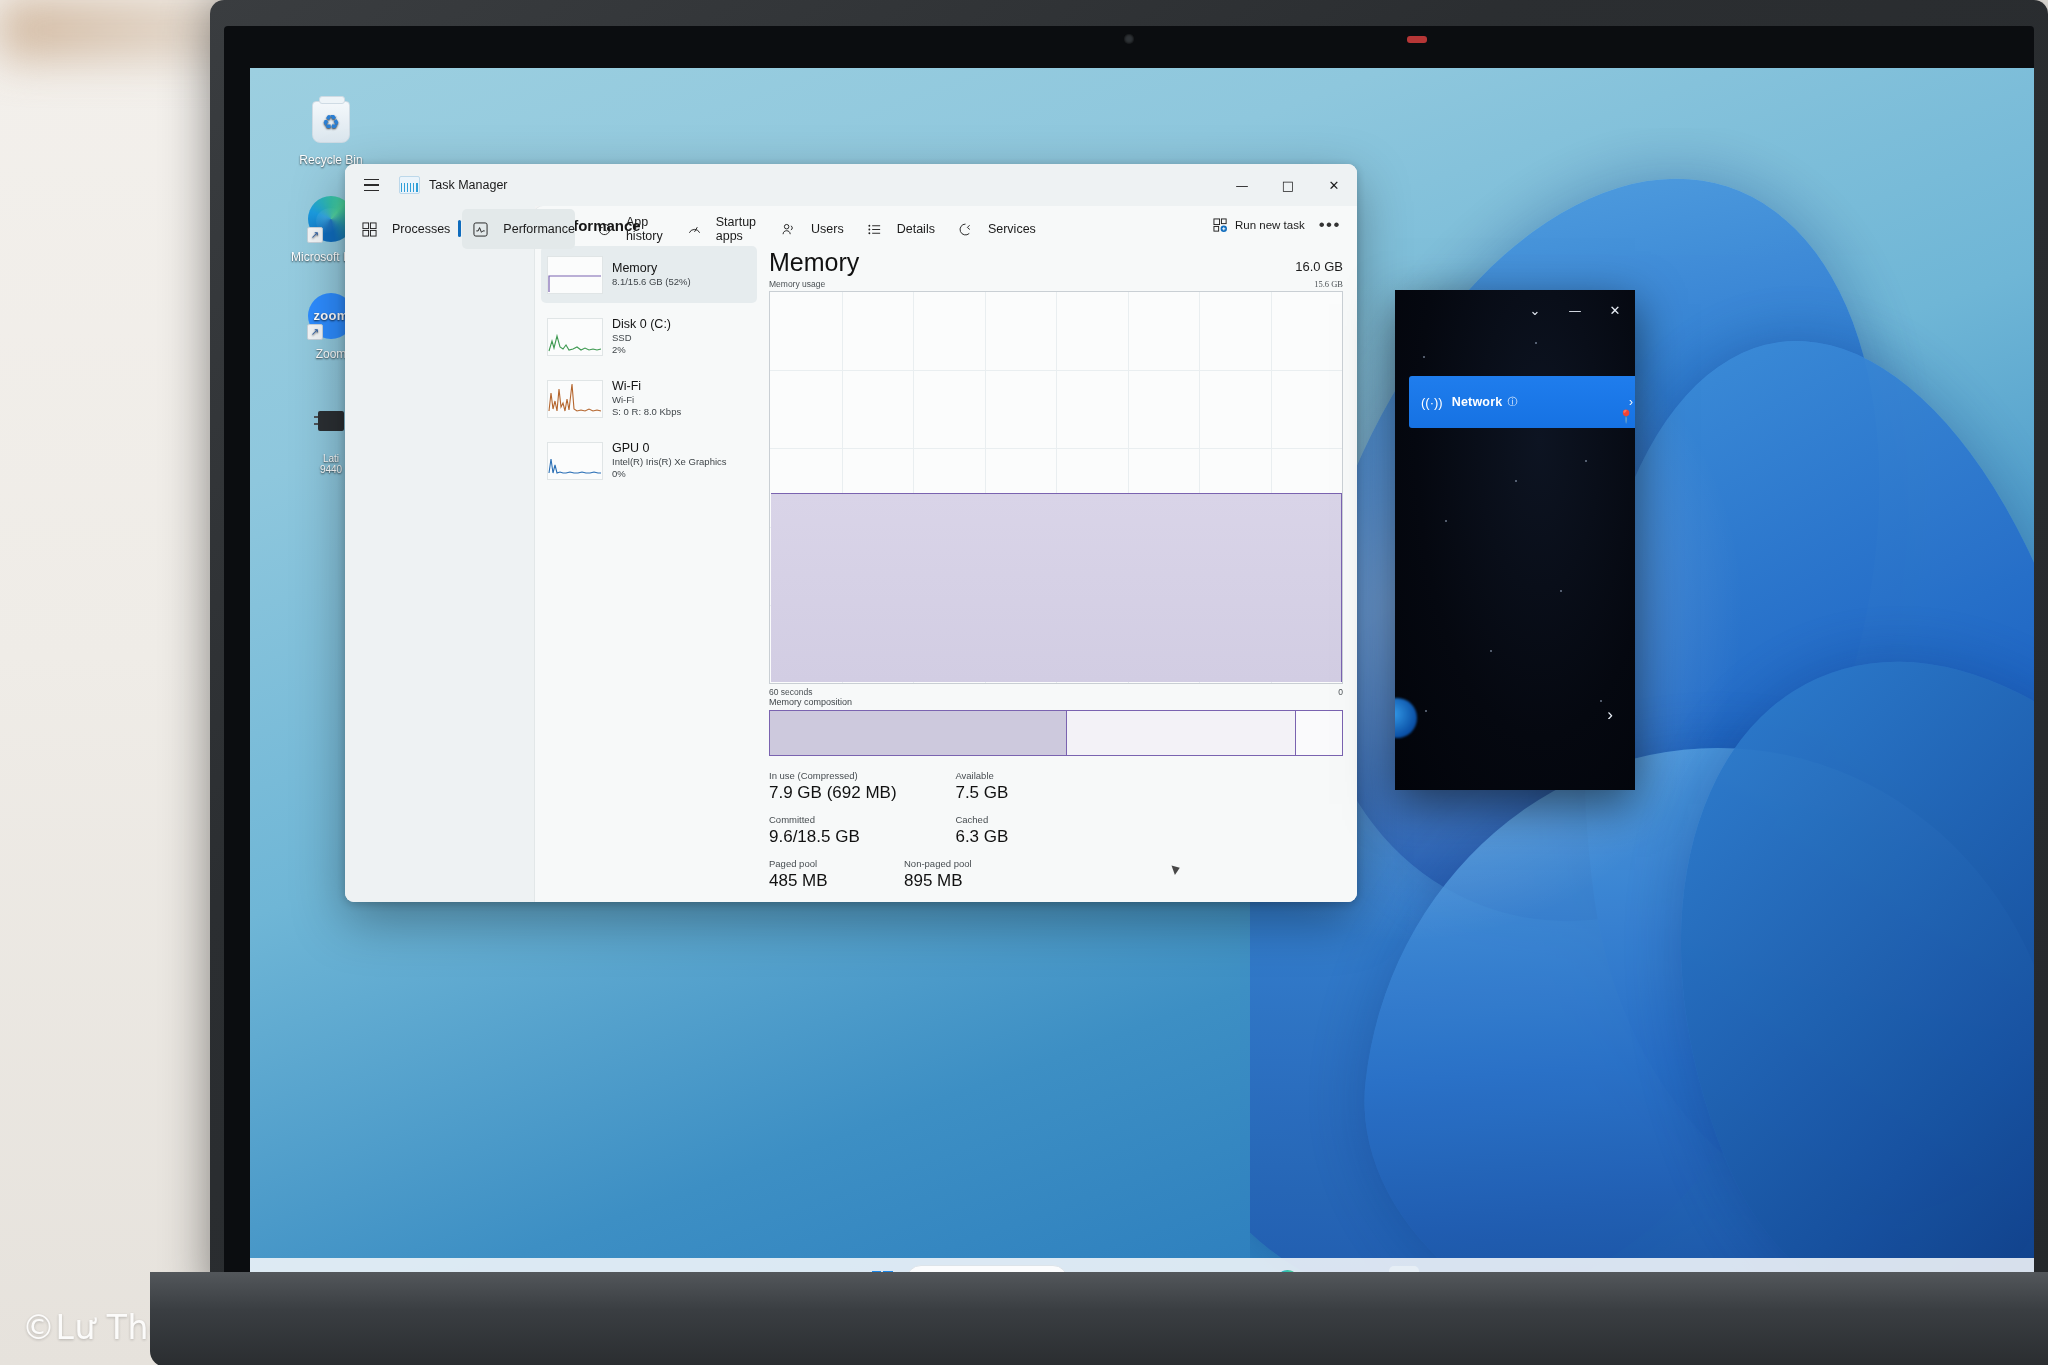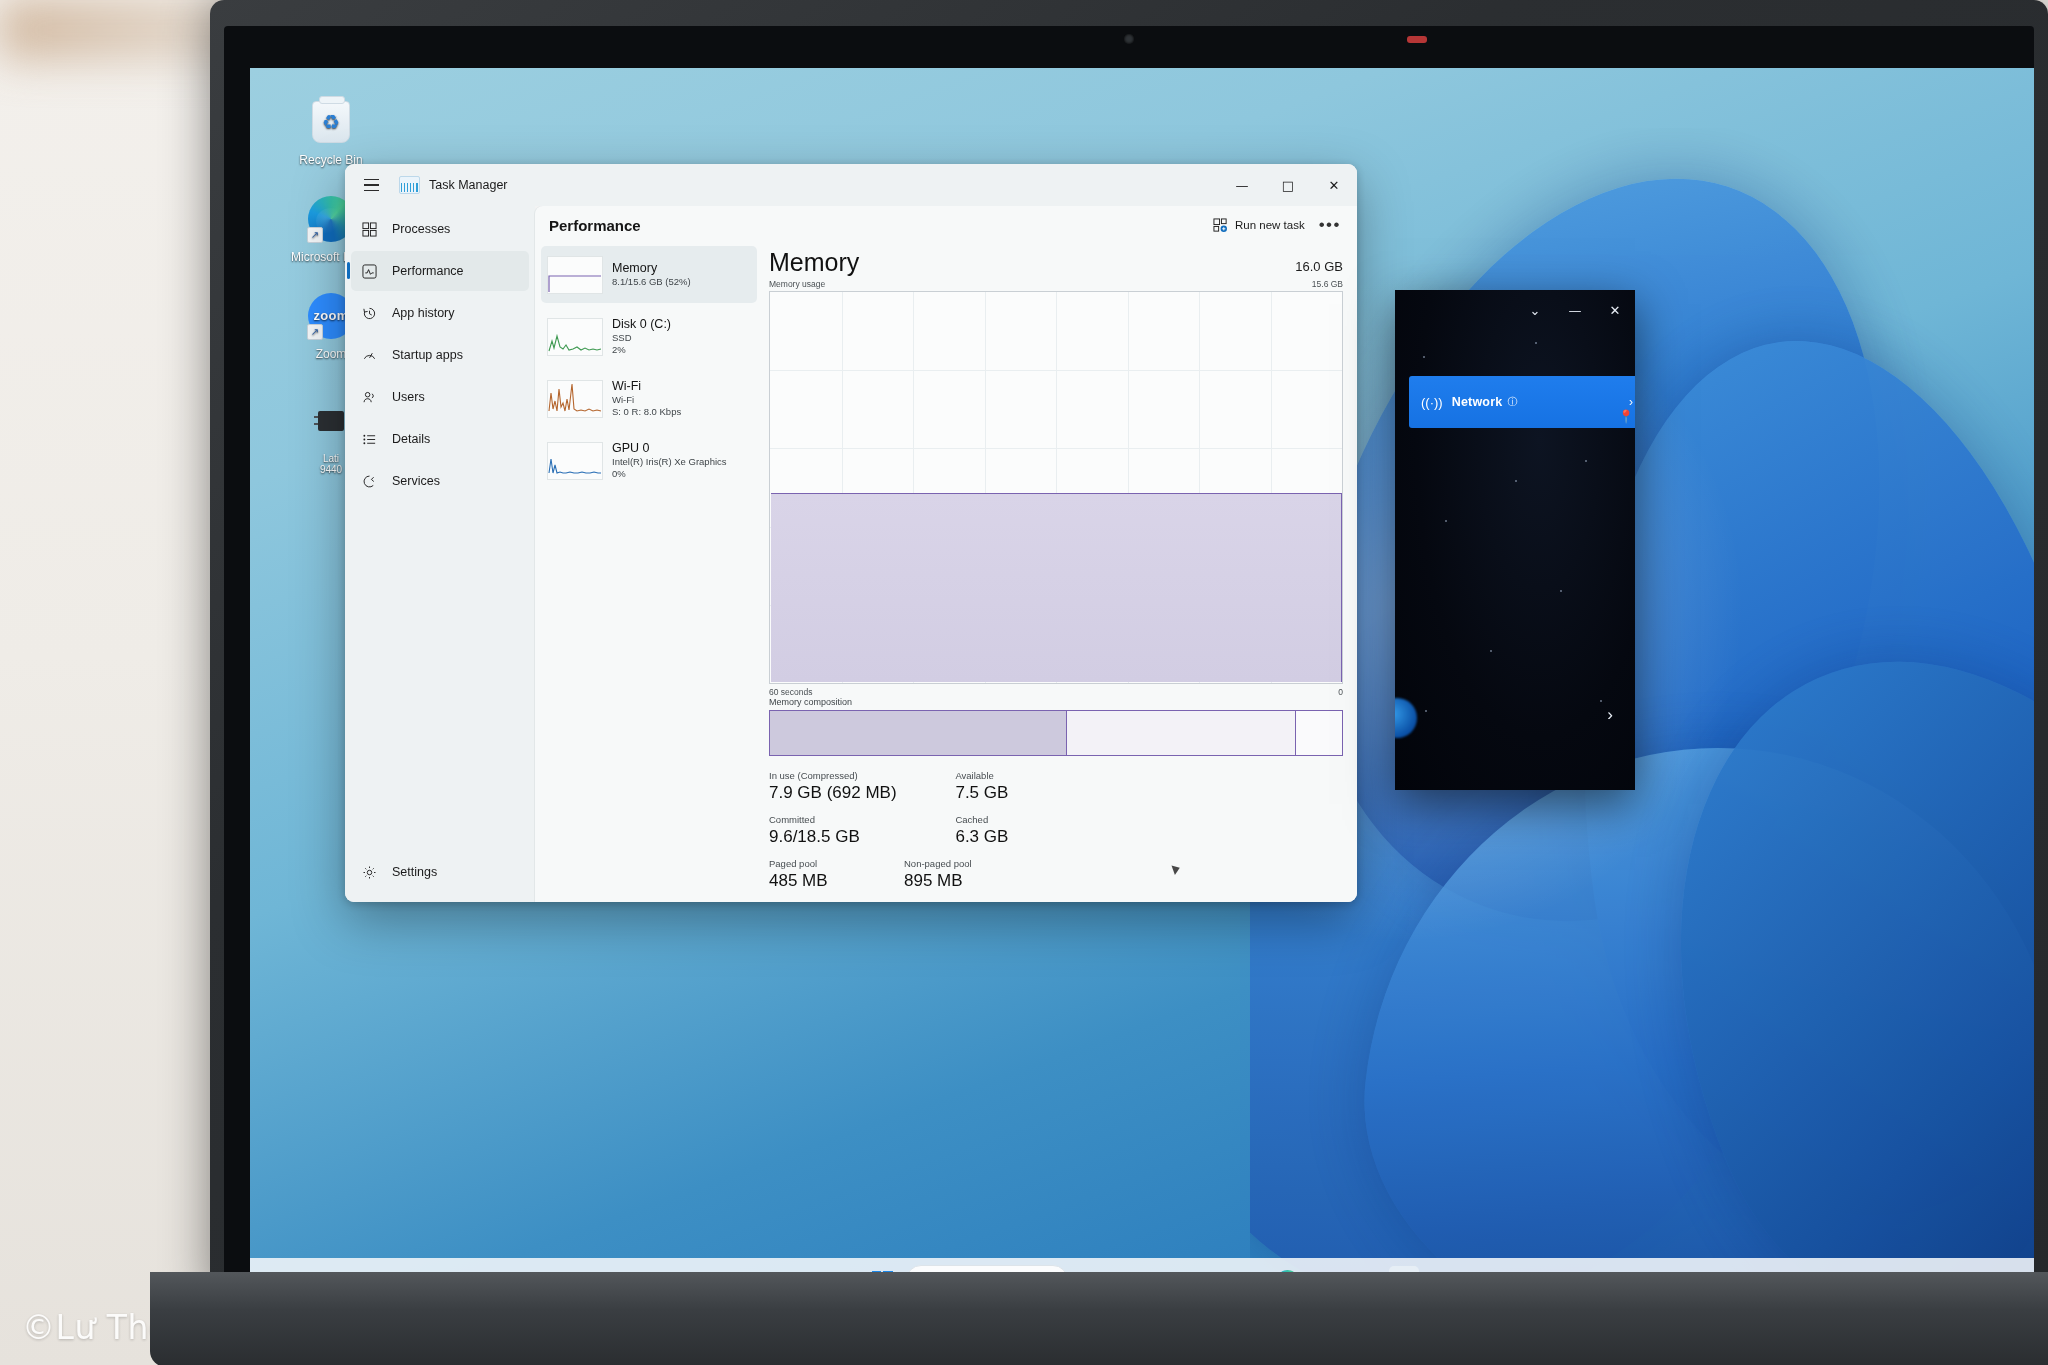--- a/index.html
+++ b/index.html
@@ -164,21 +164,21 @@
     background:
       linear-gradient(90deg,#2e9fd8 0 1.5px,transparent 1.5px 3px,#2e9fd8 3px 4.5px,transparent 4.5px 6px,#2e9fd8 6px 7.5px,transparent 7.5px 9px,#2e9fd8 9px 10.5px,transparent 10.5px 12px,#2e9fd8 12px 13.5px,transparent 13.5px 15px,#2e9fd8 15px 16.5px);
   }
   .tm-title{font-size:12.5px;color:#1a1a1a;}
   .wincontrols{margin-left:auto;display:flex;height:42px;}
   .wc{width:46px;height:42px;display:flex;align-items:center;justify-content:center;
       font-size:13px;color:#1a1a1a;font-family:"DejaVu Sans",sans-serif;}
   .tm-body{display:flex;flex:1;min-height:0;}
   
   .tm-nav{
-    width:190px;background:#eef2f3;display:flex;flex-direction:column;padding-top:2px;flex:none;
+    width:190px;background:#eef2f3;display:flex;flex-direction:row;padding-top:2px;flex:none;
   }
   .nav-item{
     height:40px;margin:1px 6px;border-radius:5px;display:flex;align-items:center;
     padding-left:10px;gap:14px;position:relative;color:#1b1b1b;font-size:12.5px;
   }
   .nav-item.active{background:#e3e9ea;}
   .nav-item.active:before{
     content:"";position:absolute;left:-4px;top:11px;width:3px;height:17px;
     border-radius:2px;background:#0f6cbd;
   }
@@ -211,21 +211,21 @@
   .spark svg{position:absolute;left:0;bottom:0;}
   .res-text{min-width:0;}
   .res-name{font-size:12.5px;color:#141414;line-height:15px;}
   .res-sub{font-size:9.5px;color:#40464a;line-height:12px;}
   
   .mem-detail{flex:1;min-width:0;padding:0 14px 0 8px;display:flex;flex-direction:column;}
   .mem-head{display:flex;align-items:flex-end;padding-top:4px;}
   .mem-h1{font-size:25px;font-weight:400;color:#111;line-height:29px;}
   .mem-total{margin-left:auto;font-size:13px;color:#1d1d1d;padding-bottom:3px;}
   .axis-row{display:flex;font-size:8.5px;color:#4a5054;margin-top:2px;}
-  .axis-row .right{margin-left:auto;}
+  .axis-row .right{margin-left:auto;font-family:Liberation Serif, serif;}
   .big-graph{
     position:relative;height:410px;border:1px solid #c9cfd4;border-top:1px solid #c9cfd4;
     background:#fbfcfc;overflow:hidden;margin-top:2px;
   }
   .grid-v,.grid-h{position:absolute;background:#e9eef0;}
   .mem-area{
     position:absolute;left:1px;bottom:1px;
     background:linear-gradient(180deg,#d9d4e8 0%,#d2cde3 100%);
     border-top:1.6px solid #7a63b0;border-right:1.6px solid #7a63b0;
   }

